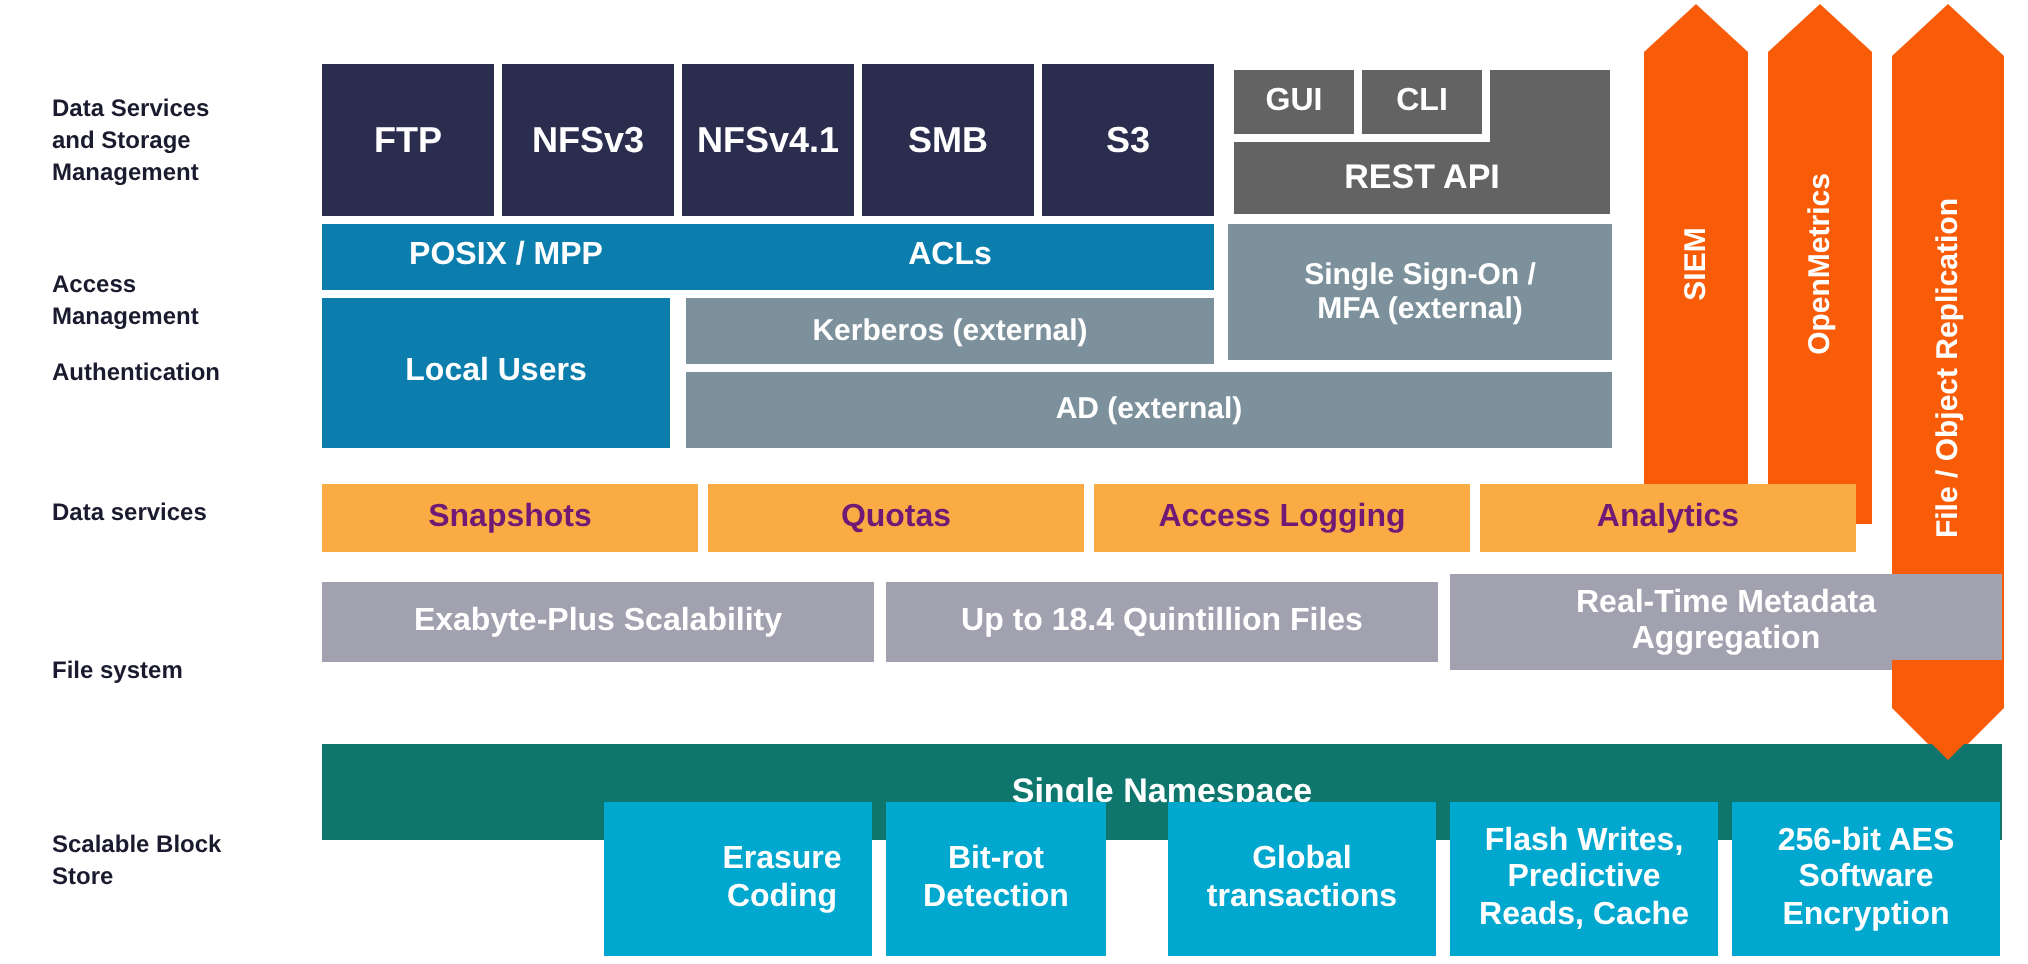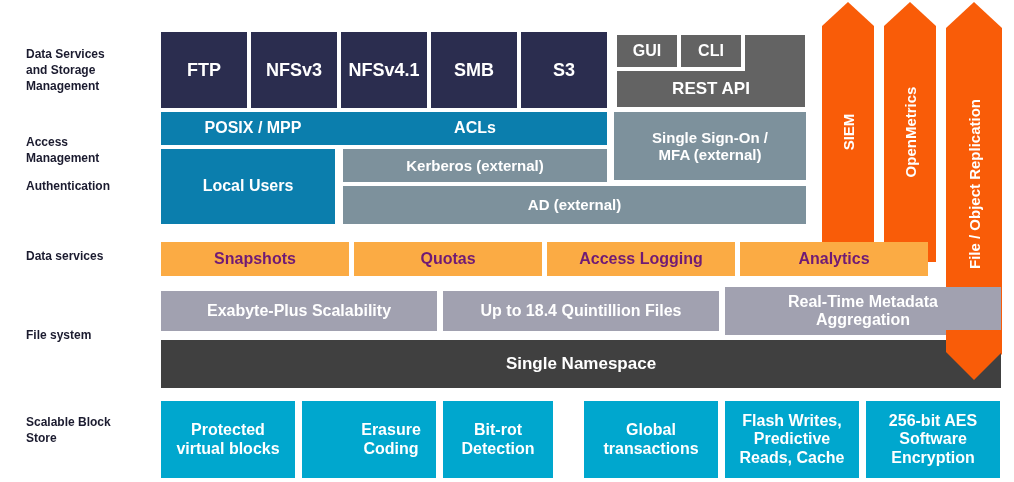--- a/index.html
+++ b/index.html
@@ -44,21 +44,21 @@
     align-items: center;
     white-space: pre-line;
   }
   
   .c-navy   { background: #2b2d4f; }
   .c-gray   { background: #636363; }
   .c-blue   { background: #0b7ead; }
   .c-slate  { background: #7d919c; }
   .c-orange { background: #fbab44; color: #701a75; }
   .c-lgray  { background: #a1a1b0; }
-  .c-dgray  { background: #404040; }
+  .c-dgray  { background: #0f766e; margin-top: 32px; }
   .c-cyan   { background: #00a7ce; }
   .c-empty  { background: #636363; }
 
   .arrow {
     position: absolute;
     overflow: visible;
   }
   .arrow svg { display: block; }
   .arrow-label {
     position: absolute;
@@ -159,22 +159,20 @@
 Aggregation</div>
 
   <div class="box c-dgray fs-17" style="left:161px; top:340px; width:840px; height:48px;">Single Namespace</div>
 
   <div class="arrow" style="left:946px; top:330px; width:56px; height:56px; pointer-events:none;">
     <svg width="56" height="56" viewBox="0 0 56 56" aria-hidden="true">
       <polygon points="0,0 56,0 56,22 28,50 0,22" fill="#f95c08"></polygon>
     </svg>
   </div>
 
-  <div class="box c-cyan fs-16" style="left:161px; top:401px; width:134px; height:77px; white-space:pre-line;">Protected
-virtual blocks</div>
   <div class="box c-cyan fs-16" style="left:302px; top:401px; width:134px; height:77px; white-space:pre-line;padding-left:48px;">Erasure
 Coding</div>
   <div class="box c-cyan fs-16" style="left:443px; top:401px; width:110px; height:77px; white-space:pre-line;">Bit-rot
 Detection</div>
   <div class="box c-cyan fs-16" style="left:584px; top:401px; width:134px; height:77px; white-space:pre-line;">Global
 transactions</div>
   <div class="box c-cyan fs-16" style="left:725px; top:401px; width:134px; height:77px; white-space:pre-line;">Flash Writes,
 Predictive
 Reads, Cache</div>
   <div class="box c-cyan fs-16" style="left:866px; top:401px; width:134px; height:77px; white-space:pre-line;">256-bit AES

